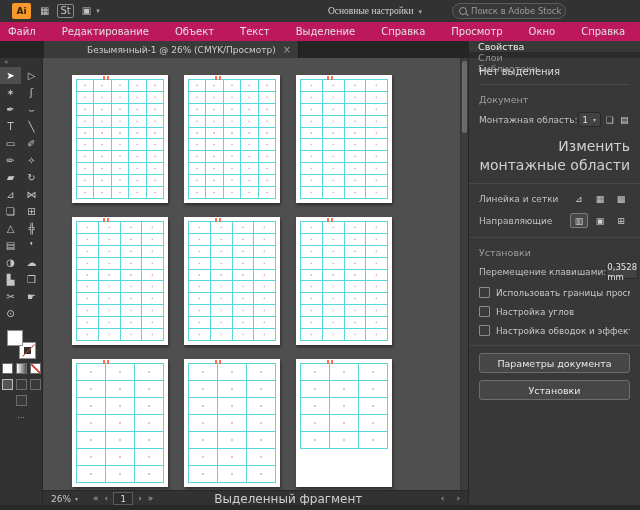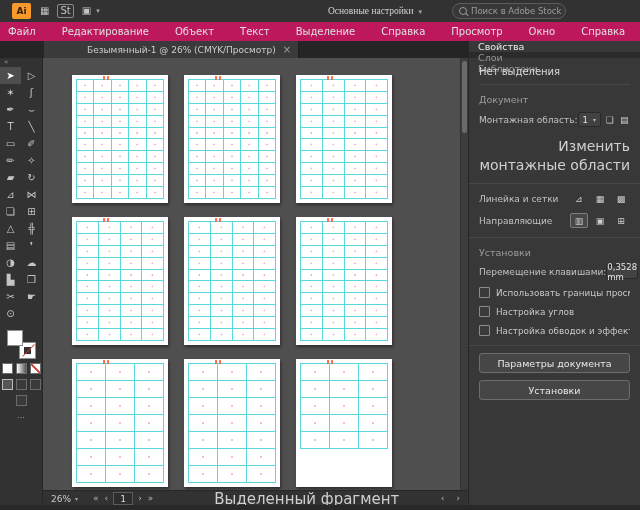--- a/index.html
+++ b/index.html
@@ -72,21 +72,21 @@
 
   
   .statusbar{position:absolute;left:43px;top:490px;width:425px;height:15px;background:#323232;
              border-top:1px solid #272727;display:flex;align-items:center;font-size:9px;color:#c9c9c9;}
   .zoom{display:flex;align-items:center;margin-left:8px;}
   .zoom .chev{font-size:6px;margin-left:4px;color:#a5a5a5;}
   .nav-btn{font-size:9px;color:#b9b9b9;padding:0 3px;line-height:1;}
   .nav-group{display:flex;align-items:center;margin-left:12px;}
   .nav-field{min-width:18px;height:11px;border:1px solid #5a5a5a;background:#2d2d2d;display:flex;
              align-items:center;justify-content:center;font-size:8.5px;color:#e0e0e0;margin:0 2px;}
-  .status-text{margin-left:58px;font-size:15px;color:#cfcfcf;white-space:nowrap;}
+  .status-text{margin-left:58px;font-size:12px;color:#cfcfcf;white-space:nowrap;}
   .scroll-arrows{margin-left:auto;margin-right:5px;display:flex;gap:6px;}
 
   .bottom-edge{position:absolute;left:0;right:0;bottom:0;height:5px;background:#282828;}
 
   
   .panel{position:absolute;top:41px;right:0;width:172px;bottom:5px;background:#383838;
          border-left:1px solid #262626;box-sizing:border-box;}
   .ptabs{display:flex;height:17px;background:#2b2b2b;font-size:9.5px;flex-direction:column;}
   .ptab{padding:0 9px;display:flex;align-items:center;color:#969696;white-space:nowrap;}
   .ptab.active{background:#383838;color:#ececec;}

